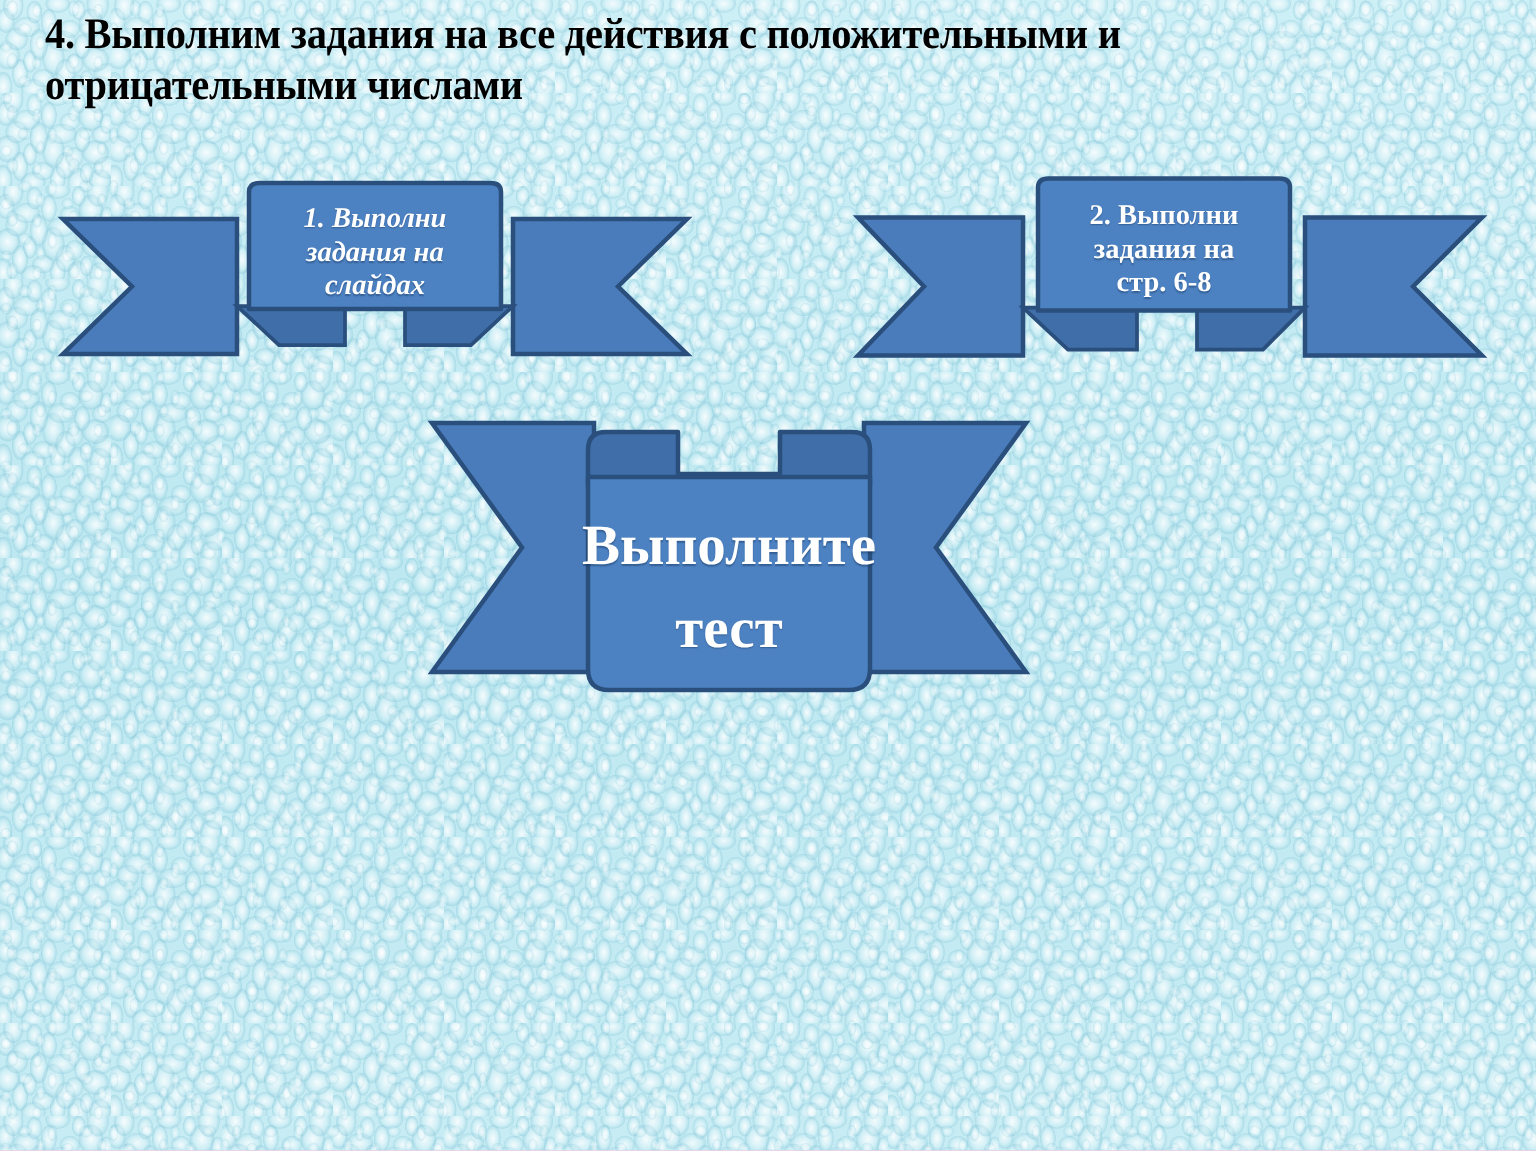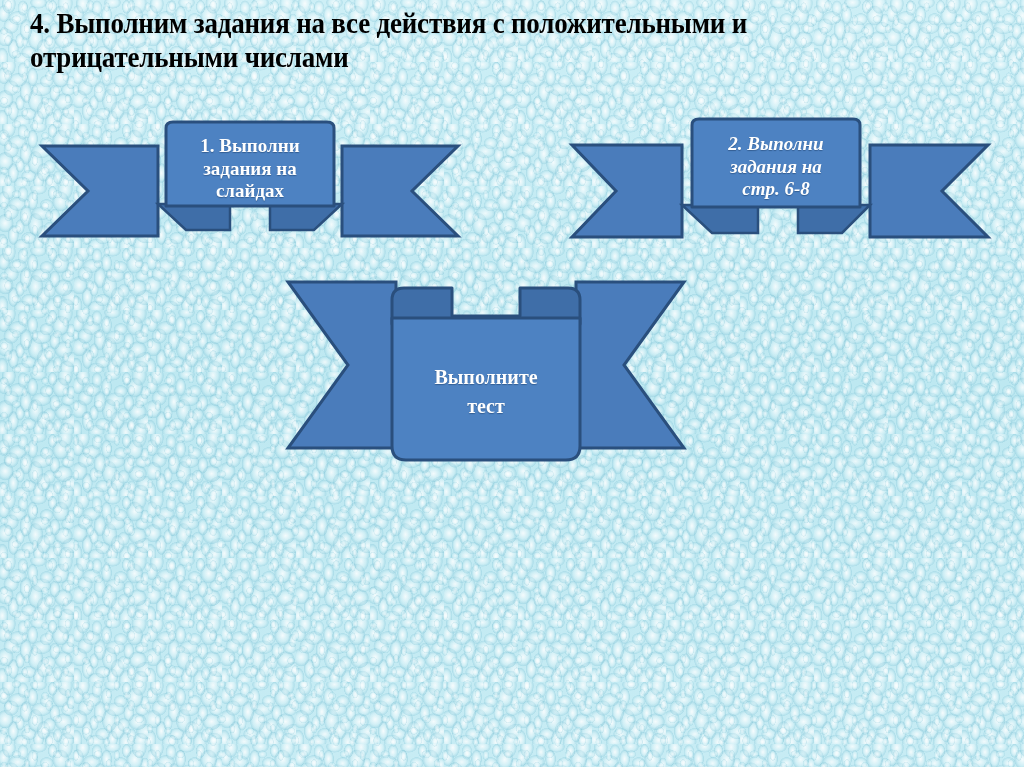--- a/index.html
+++ b/index.html
@@ -112,21 +112,21 @@
     font-family: "Liberation Serif", "DejaVu Serif", serif;
     line-height: 1.18;
     white-space: pre-line;
     text-shadow: 0 1px 1px rgba(20,50,90,.45);
     pointer-events: none;
   }
 
   
   .r12-text { font-size: 19px; }
   
-  .r3-text  { font-size: 20px; line-height: 1.45; }
+  .r3-text  { font-size: 38px; line-height: 1.45; }
 
   
   .back-arrow {
     position: absolute;
     left: 794px;
     top: 664px;
     width: 204px;
     height: 72px;
   }
   .back-arrow svg { display: block; }
@@ -151,39 +151,39 @@
 </style>
 </head>
 <body>
 
 <div class="slide">
 
   <div class="bg-texture"></div>
 
   <div class="title">4. Выполним задания на все действия с положительными и отрицательными числами</div>
 
-  <div class="ribbon" style="left:40px; top:118px; width:420px; height:140px;">
+  <div class="ribbon" style="left:40px; top:118px; width:420px; height:140px;font-style:italic;">
     <svg width="420" height="140" viewBox="0 0 420 140" aria-hidden="true">
 
       <path d="M2,28 L118,28 L118,118 L2,118 L48,73 Z" fill="#4a7cbb" stroke="#2a4f7d" stroke-width="3" stroke-linejoin="miter"></path>
 
       <path d="M418,28 L302,28 L302,118 L418,118 L372,73 Z" fill="#4a7cbb" stroke="#2a4f7d" stroke-width="3" stroke-linejoin="miter"></path>
 
       <path d="M118,86 L190,86 L190,112 L146,112 Z" fill="#3f6ea8" stroke="#2a4f7d" stroke-width="2.5" stroke-linejoin="miter"></path>
 
       <path d="M302,86 L230,86 L230,112 L274,112 Z" fill="#3f6ea8" stroke="#2a4f7d" stroke-width="2.5" stroke-linejoin="miter"></path>
 
       <path d="M126,10 q0,-6 7,-6 L287,4 q7,0 7,6 L294,88 L126,88 Z" fill="#4d82c2" stroke="#2a4f7d" stroke-width="3" stroke-linejoin="round"></path>
     </svg>
     <div class="plaque-text r12-text" style="left:126px; top:14px; width:168px; height:74px; display:flex; align-items:center; justify-content:center;">1. Выполни
 задания на
 слайдах</div>
   </div>
 
-  <div class="ribbon" style="left:570px; top:105px; width:420px; height:145px;font-style:italic;">
+  <div class="ribbon" style="left:570px; top:105px; width:420px; height:145px;">
     <svg width="420" height="145" viewBox="0 0 420 145" aria-hidden="true">
       <path d="M2,40 L112,40 L112,132 L2,132 L46,86 Z" fill="#4a7cbb" stroke="#2a4f7d" stroke-width="3" stroke-linejoin="miter"></path>
       <path d="M418,40 L300,40 L300,132 L418,132 L372,86 Z" fill="#4a7cbb" stroke="#2a4f7d" stroke-width="3" stroke-linejoin="miter"></path>
       <path d="M112,100 L188,100 L188,128 L142,128 Z" fill="#3f6ea8" stroke="#2a4f7d" stroke-width="2.5" stroke-linejoin="miter"></path>
       <path d="M300,100 L228,100 L228,128 L272,128 Z" fill="#3f6ea8" stroke="#2a4f7d" stroke-width="2.5" stroke-linejoin="miter"></path>
       <path d="M122,20 q0,-6 7,-6 L283,14 q7,0 7,6 L290,102 L122,102 Z" fill="#4d82c2" stroke="#2a4f7d" stroke-width="3" stroke-linejoin="round"></path>
     </svg>
     <div class="plaque-text r12-text" style="left:122px; top:24px; width:168px; height:76px; display:flex; align-items:center; justify-content:center;">2. Выполни
 задания на
 стр. 6-8</div>

